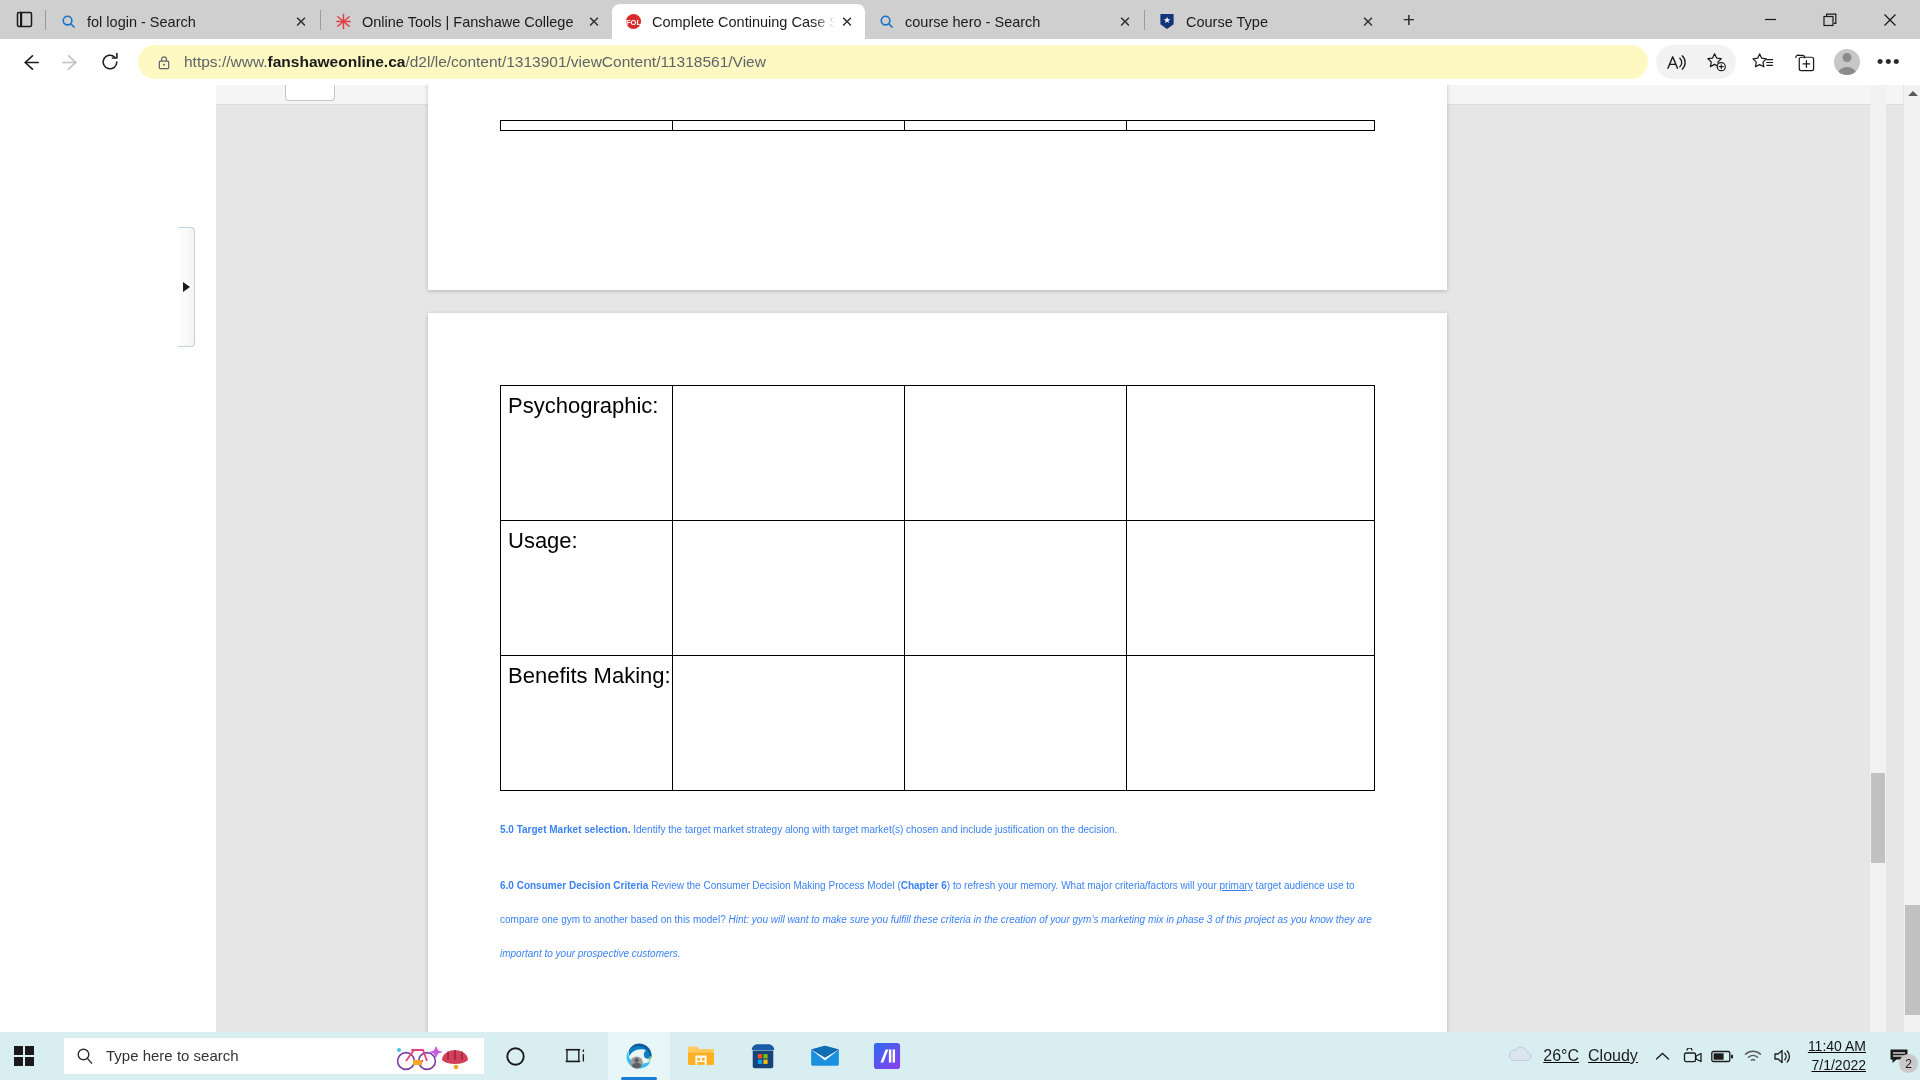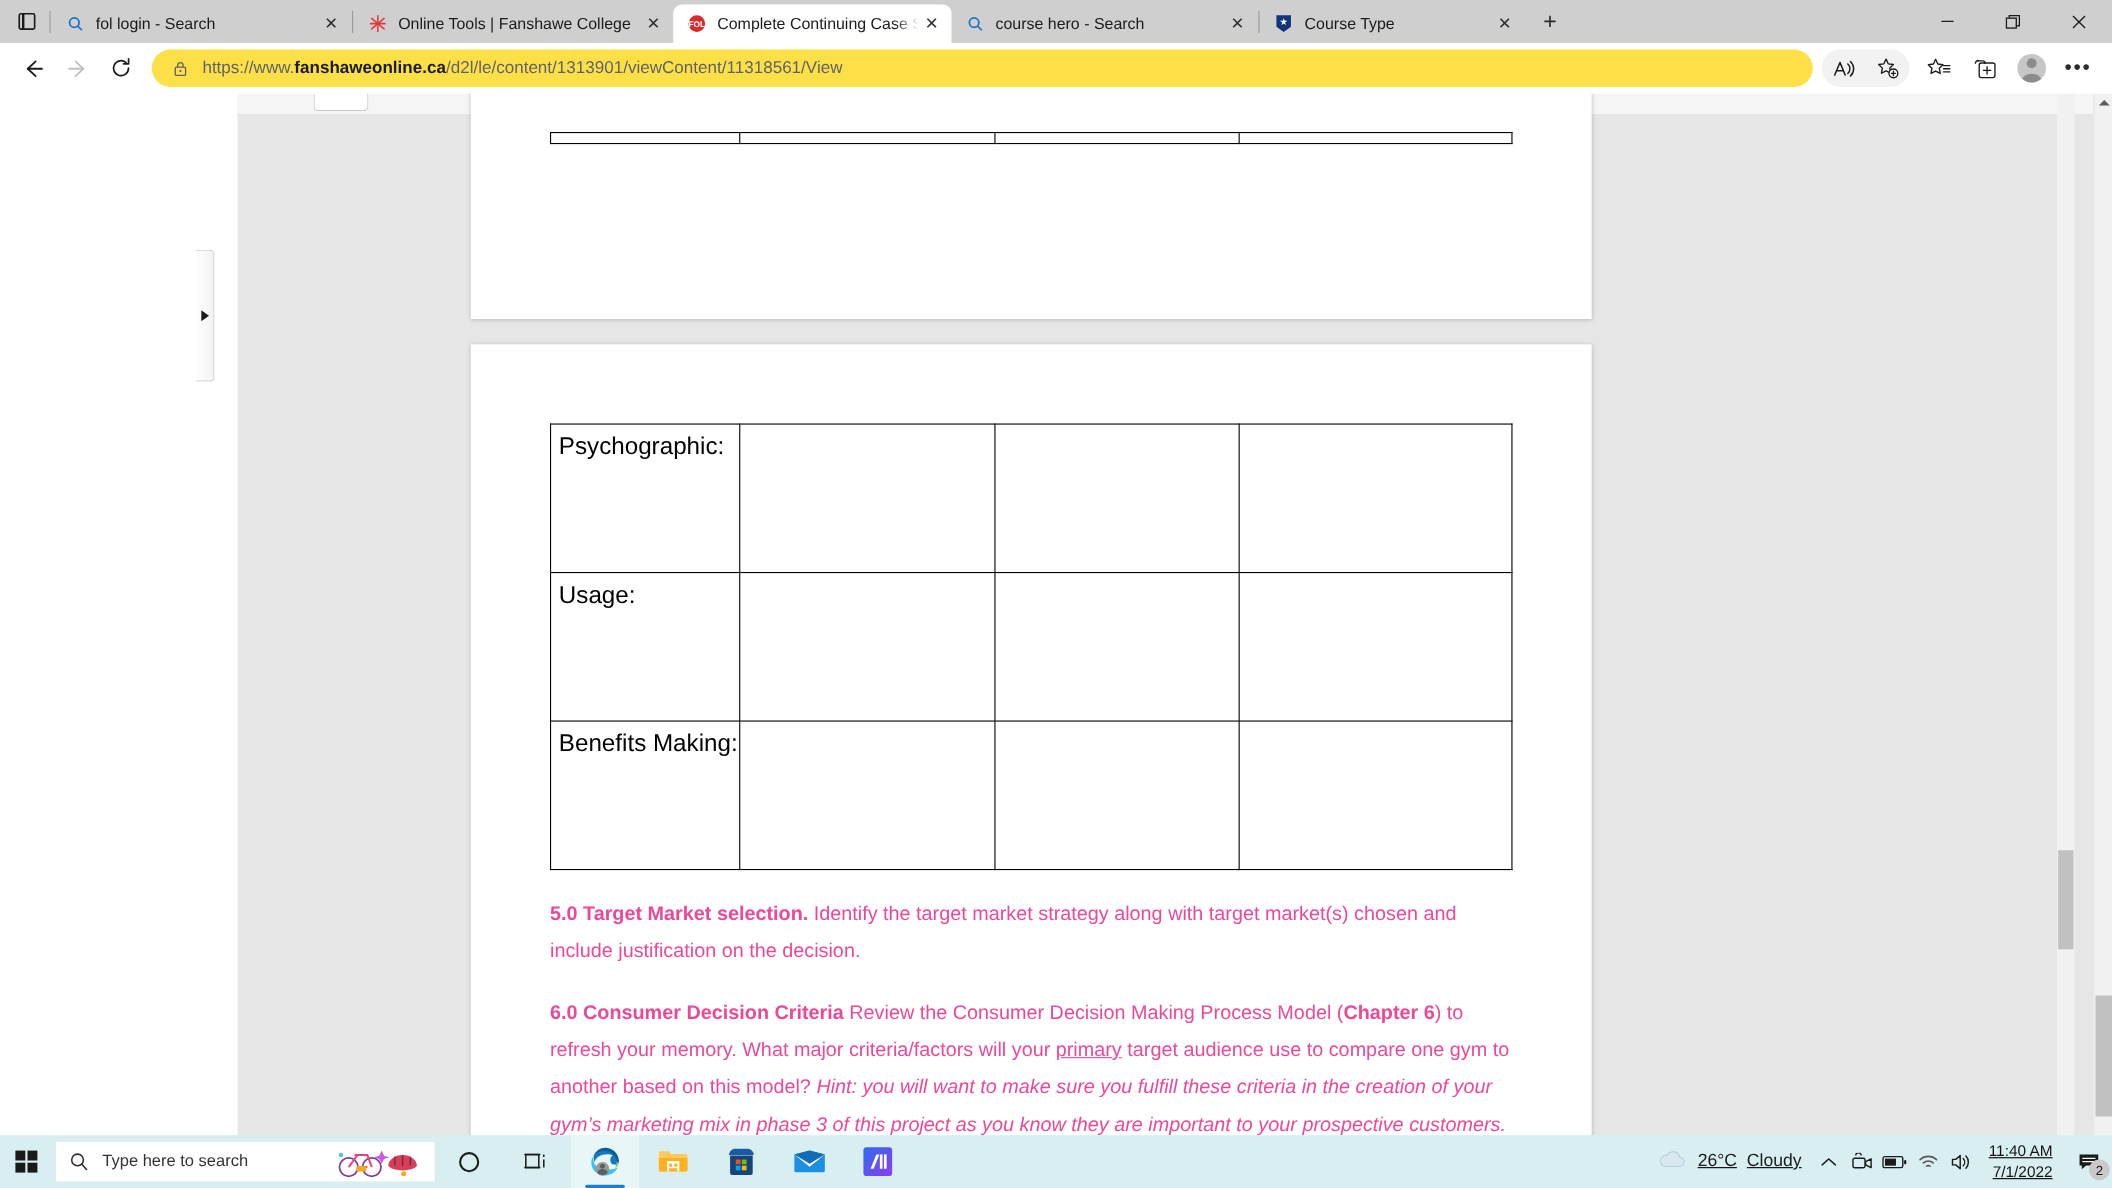--- a/index.html
+++ b/index.html
@@ -95,21 +95,21 @@
   .nav-btn {
     width: 40px; height: 40px;
     display: flex; align-items: center; justify-content: center;
     border-radius: 4px;
     flex: 0 0 40px;
   }
   .omnibox {
     flex: 1 1 auto;
     height: 34px;
     margin: 0 8px 0 8px;
-    background: #fde047;
+    background: #fef9c3;
     border-radius: 17px;
     display: flex; align-items: center;
     padding: 0 10px 0 14px;
     min-width: 0;
   }
   .omnibox .lock { flex: 0 0 24px; display:flex; align-items:center; justify-content:center; }
   .url {
     margin-left: 8px;
     font-size: 15.5px;
     color: #5f6368;
@@ -225,23 +225,23 @@
   }
   .col1 { width: 171px; }
   .col2 { width: 231px; }
   .col3 { width: 220px; }
   .col4 { width: 247px; }
   .row-tall td { height: 135px; }
   .row-top td { height: 10px; border-top: none; border-bottom: 1.3px solid #000; }
 
   
   .para {
-    font-size: 18px;
+    font-size: 10px;
     line-height: 34px;
-    color: #ec4899;
+    color: #3b82f6;
     margin-top: 22px;
     text-align: left;
   }
   .para b { font-weight: 700; }
   .para i { font-style: italic; }
   .para u { text-decoration: underline; }
 
   
   .bottombar {
     position: absolute;
@@ -297,24 +297,24 @@
     display: flex; align-items: center;
   }
   .start-btn {
     width: 48px; height: 48px;
     display: flex; align-items: center; justify-content: center;
   }
   .winlogo { width: 20px; height: 20px; display: grid;
     grid-template-columns: 1fr 1fr; grid-template-rows: 1fr 1fr; gap: 2.5px; }
   .winlogo i { background: #1a1a1a; display:block; }
   .tb-search {
-    width: 344px; height: 36px;
+    width: 420px; height: 36px;
     background: #ffffff;
     display: flex; align-items: center;
-    margin-left: 3px;
+    margin-left: 16px;
     position: relative;
   }
   .tb-search .mag { margin-left: 12px; flex: 0 0 18px; display:flex; }
   .tb-search .ph {
     margin-left: 12px; font-size: 15px; color: #333; line-height: 20px;
   }
   .tb-bing { position: absolute; right: 6px; top: 2px; width: 88px; height: 32px; }
   .tb-icon {
     width: 62px; height: 48px;
     display: flex; align-items: center; justify-content: center;

